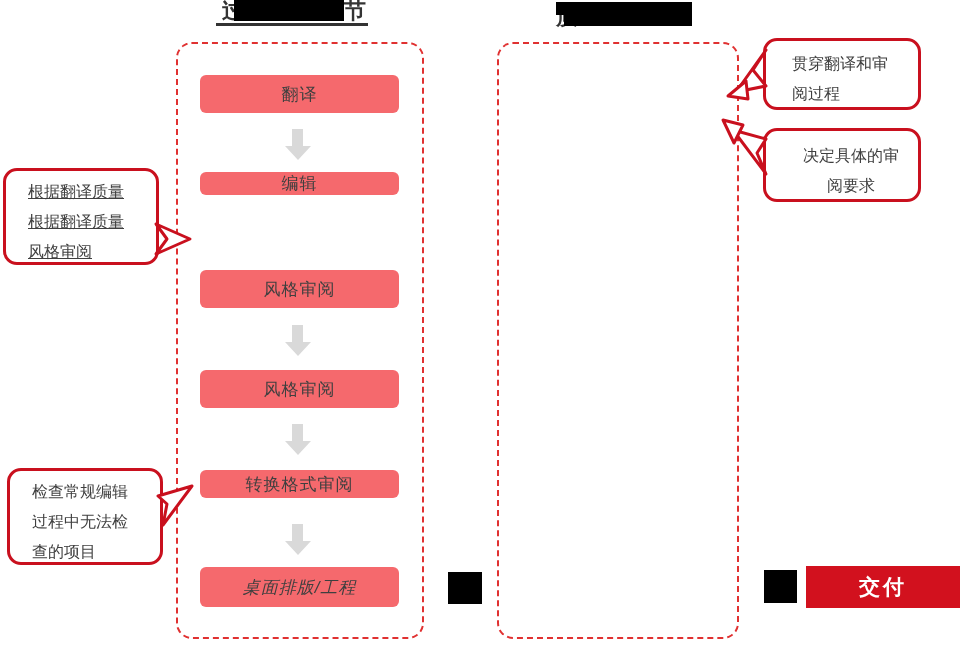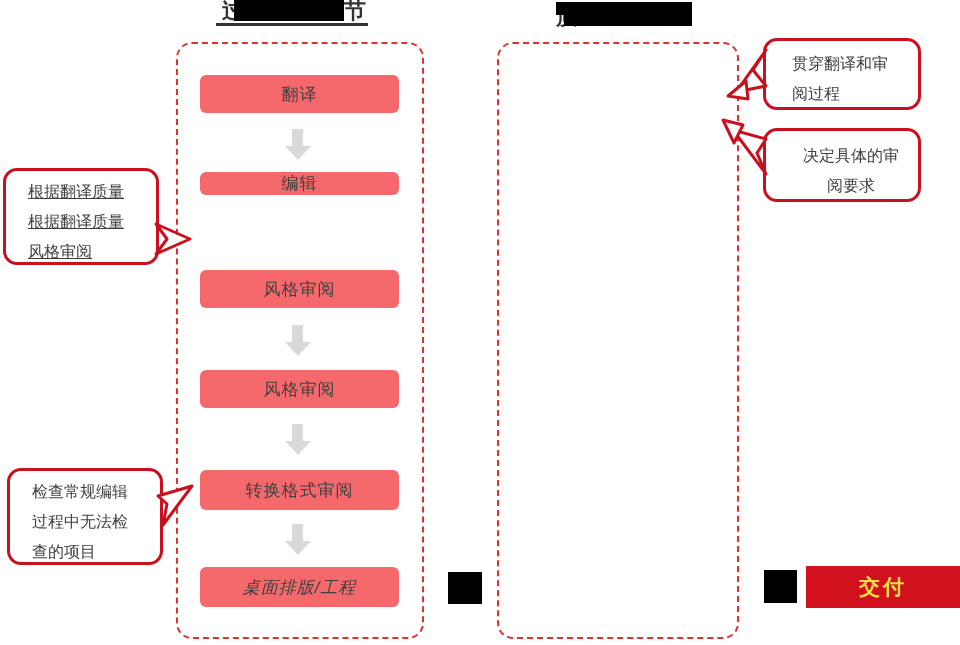--- a/index.html
+++ b/index.html
@@ -52,21 +52,21 @@
   .co-decide{left:763px;top:128px;width:158px;height:74px;padding-left:26px;padding-top:10px;text-align:center;}
 
   .overlay{position:absolute;left:0;top:0;pointer-events:none;}
 
   
   .black-square{position:absolute;background:#000;}
 
   
   .btn-deliver{
     position:absolute;left:806px;top:566px;width:154px;height:42px;background:#d2111e;
-    color:#fde047;font-size:21px;font-weight:bold;letter-spacing:3px;
+    color:#ffffff;font-size:21px;font-weight:bold;letter-spacing:3px;
     display:flex;align-items:center;justify-content:center;
   }
 </style>
 </head>
 <body>
 
 <div class="stage">
 
   <div class="section-title title-underline" style="left:216px;top:0;width:152px;">
     <span class="title-frag" style="left:6px;">过</span>
@@ -80,21 +80,21 @@
     <div class="redact" style="left:0;top:0;width:10px;height:13px;"></div>
   </div>
 
   <div class="panel panel-left"></div>
   <div class="panel panel-right"></div>
 
   <div class="pink-box" style="top:75px;height:38px;">翻译</div>
   <div class="pink-box" style="top:172px;height:23px;">编辑</div>
   <div class="pink-box" style="top:270px;height:38px;">风格审阅</div>
   <div class="pink-box" style="top:370px;height:38px;">风格审阅</div>
-  <div class="pink-box" style="top:470px;height:40px;">转换格式审阅</div>
+  <div class="pink-box" style="top:470px;height:28px;">转换格式审阅</div>
   <div class="pink-box" style="top:567px;height:40px;font-style:italic;">桌面排版/工程</div>
 
   <div class="down-arrow" style="top:129px;"></div>
   <div class="down-arrow" style="top:325px;"></div>
   <div class="down-arrow" style="top:424px;"></div>
   <div class="down-arrow" style="top:524px;"></div>
 
 
   <div class="callout co-edit">
     <div class="line">根据翻译质量</div>

